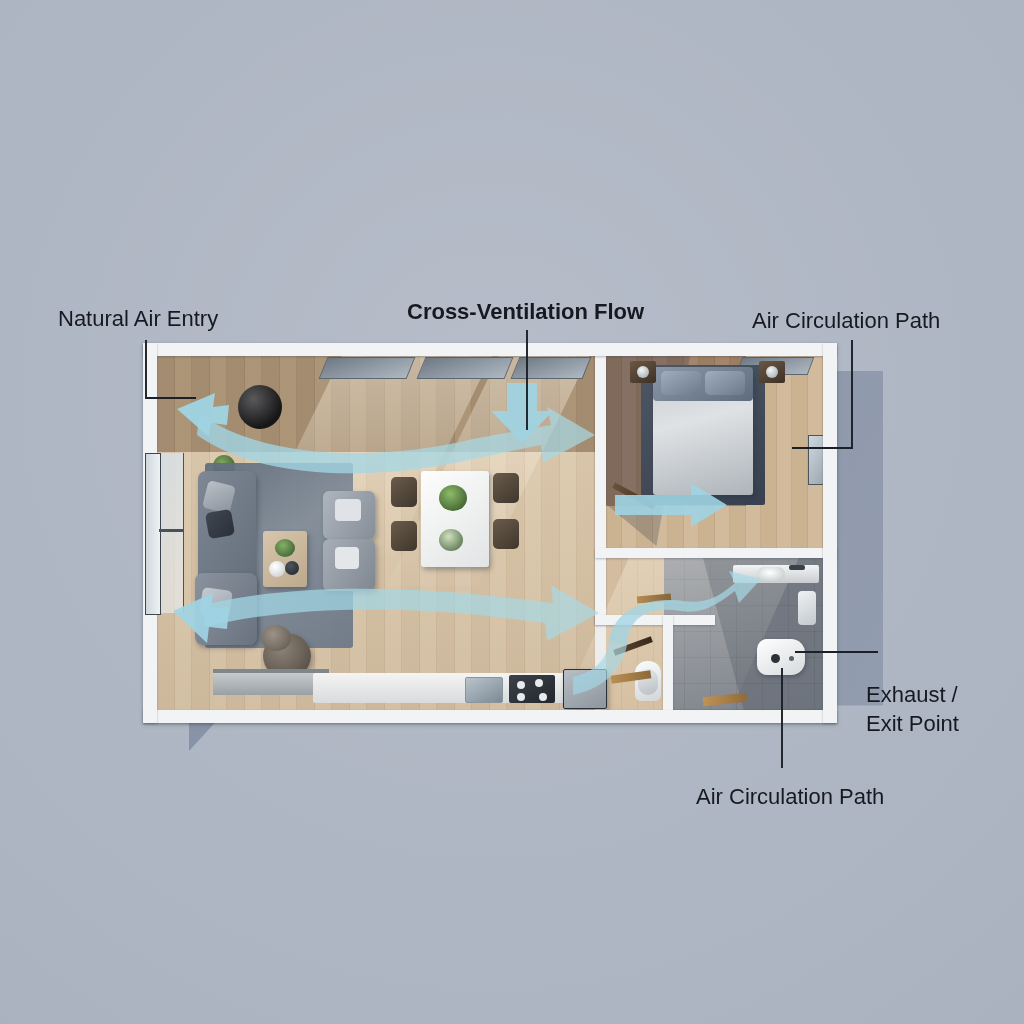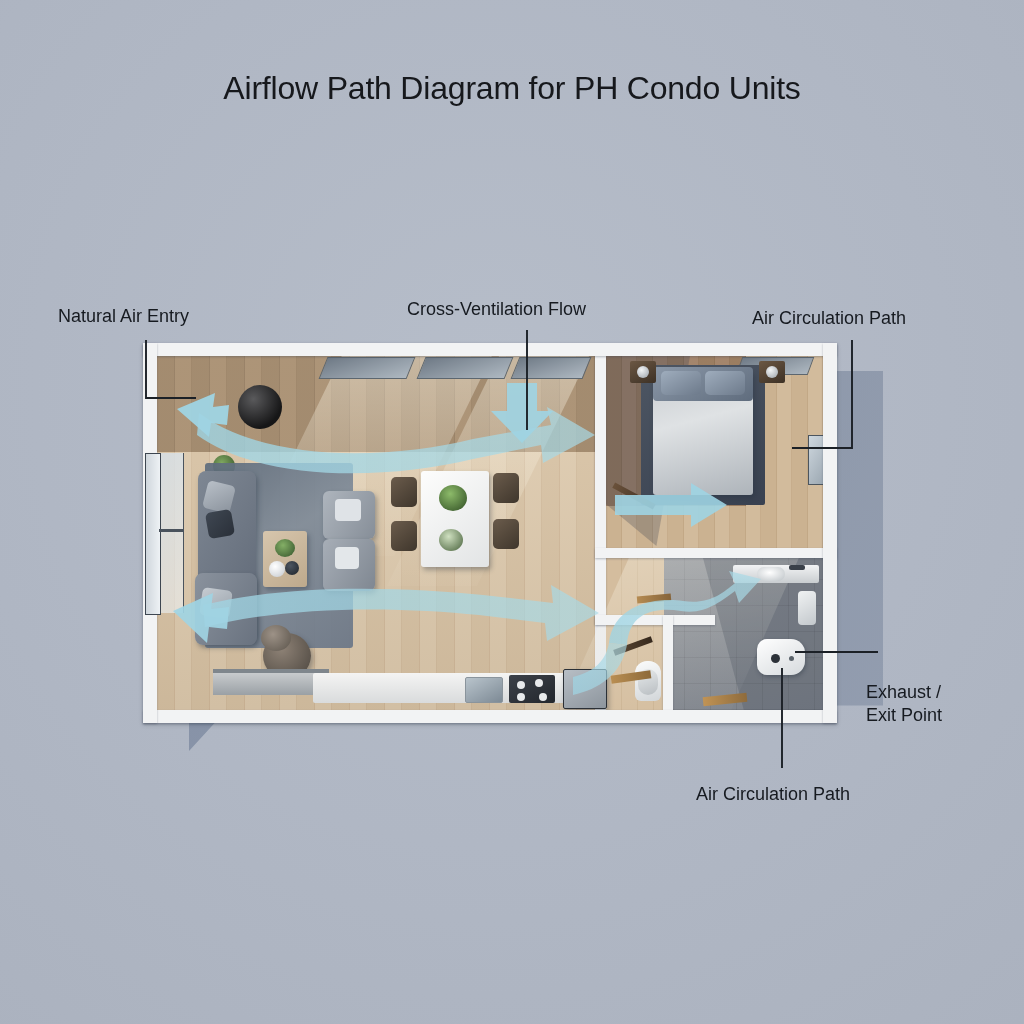--- a/index.html
+++ b/index.html
@@ -13,23 +13,23 @@
   #stage{position:relative;width:1024px;height:1024px;
     background:radial-gradient(circle at 48% 38%, #b6bdc9 0%, #b0b7c4 55%, #abb2bf 100%);}
 
   
   .title{
     position:absolute;left:0;top:70px;width:1024px;text-align:center;
     font-size:32px;color:#16181c;letter-spacing:-0.2px;font-weight:400;
   }
 
   
-  .lbl{position:absolute;font-size:18px;color:#161a20;line-height:1.3;white-space:pre-line;}
+  .lbl{position:absolute;font-size:22px;color:#161a20;line-height:1.3;white-space:pre-line;}
   #lbl-entry{left:58px;top:305px;}
-  #lbl-cross{left:407px;top:298px;}
+  #lbl-cross{left:407px;top:298px;font-weight:bold;}
   #lbl-circ-top{left:752px;top:307px;}
   #lbl-exhaust{left:866px;top:656px;margin-top:25px;}
   #lbl-circ-bot{left:696px;top:783px;}
 
   
   #leaders{position:absolute;left:0;top:0;width:1024px;height:1024px;pointer-events:none;}
 
   
   #planwrap{position:absolute;left:143px;top:343px;width:694px;height:380px;}
 
@@ -257,21 +257,20 @@
     background:linear-gradient(90deg,#5f4a36,#36291d);}
 
   
   #flows{position:absolute;left:0;top:0;width:694px;height:380px;pointer-events:none;}
 </style>
 </head>
 <body>
 
 <div id="stage">
 
-  <div class="title">Airflow Path Diagram for PH Condo Units</div>
 
   <div id="planwrap">
 
     <div id="shadow"></div>
 
     <div id="plate">
 
       <div class="room" id="r-living"></div>
       <div id="r-living-dark"></div>
       <div class="room" id="r-bed"></div>

